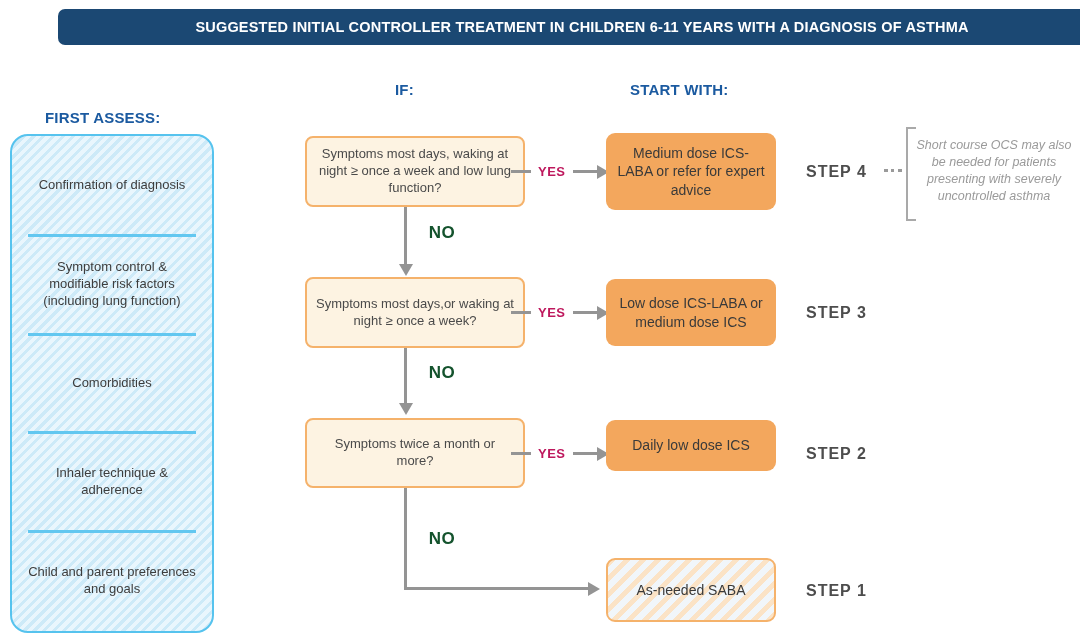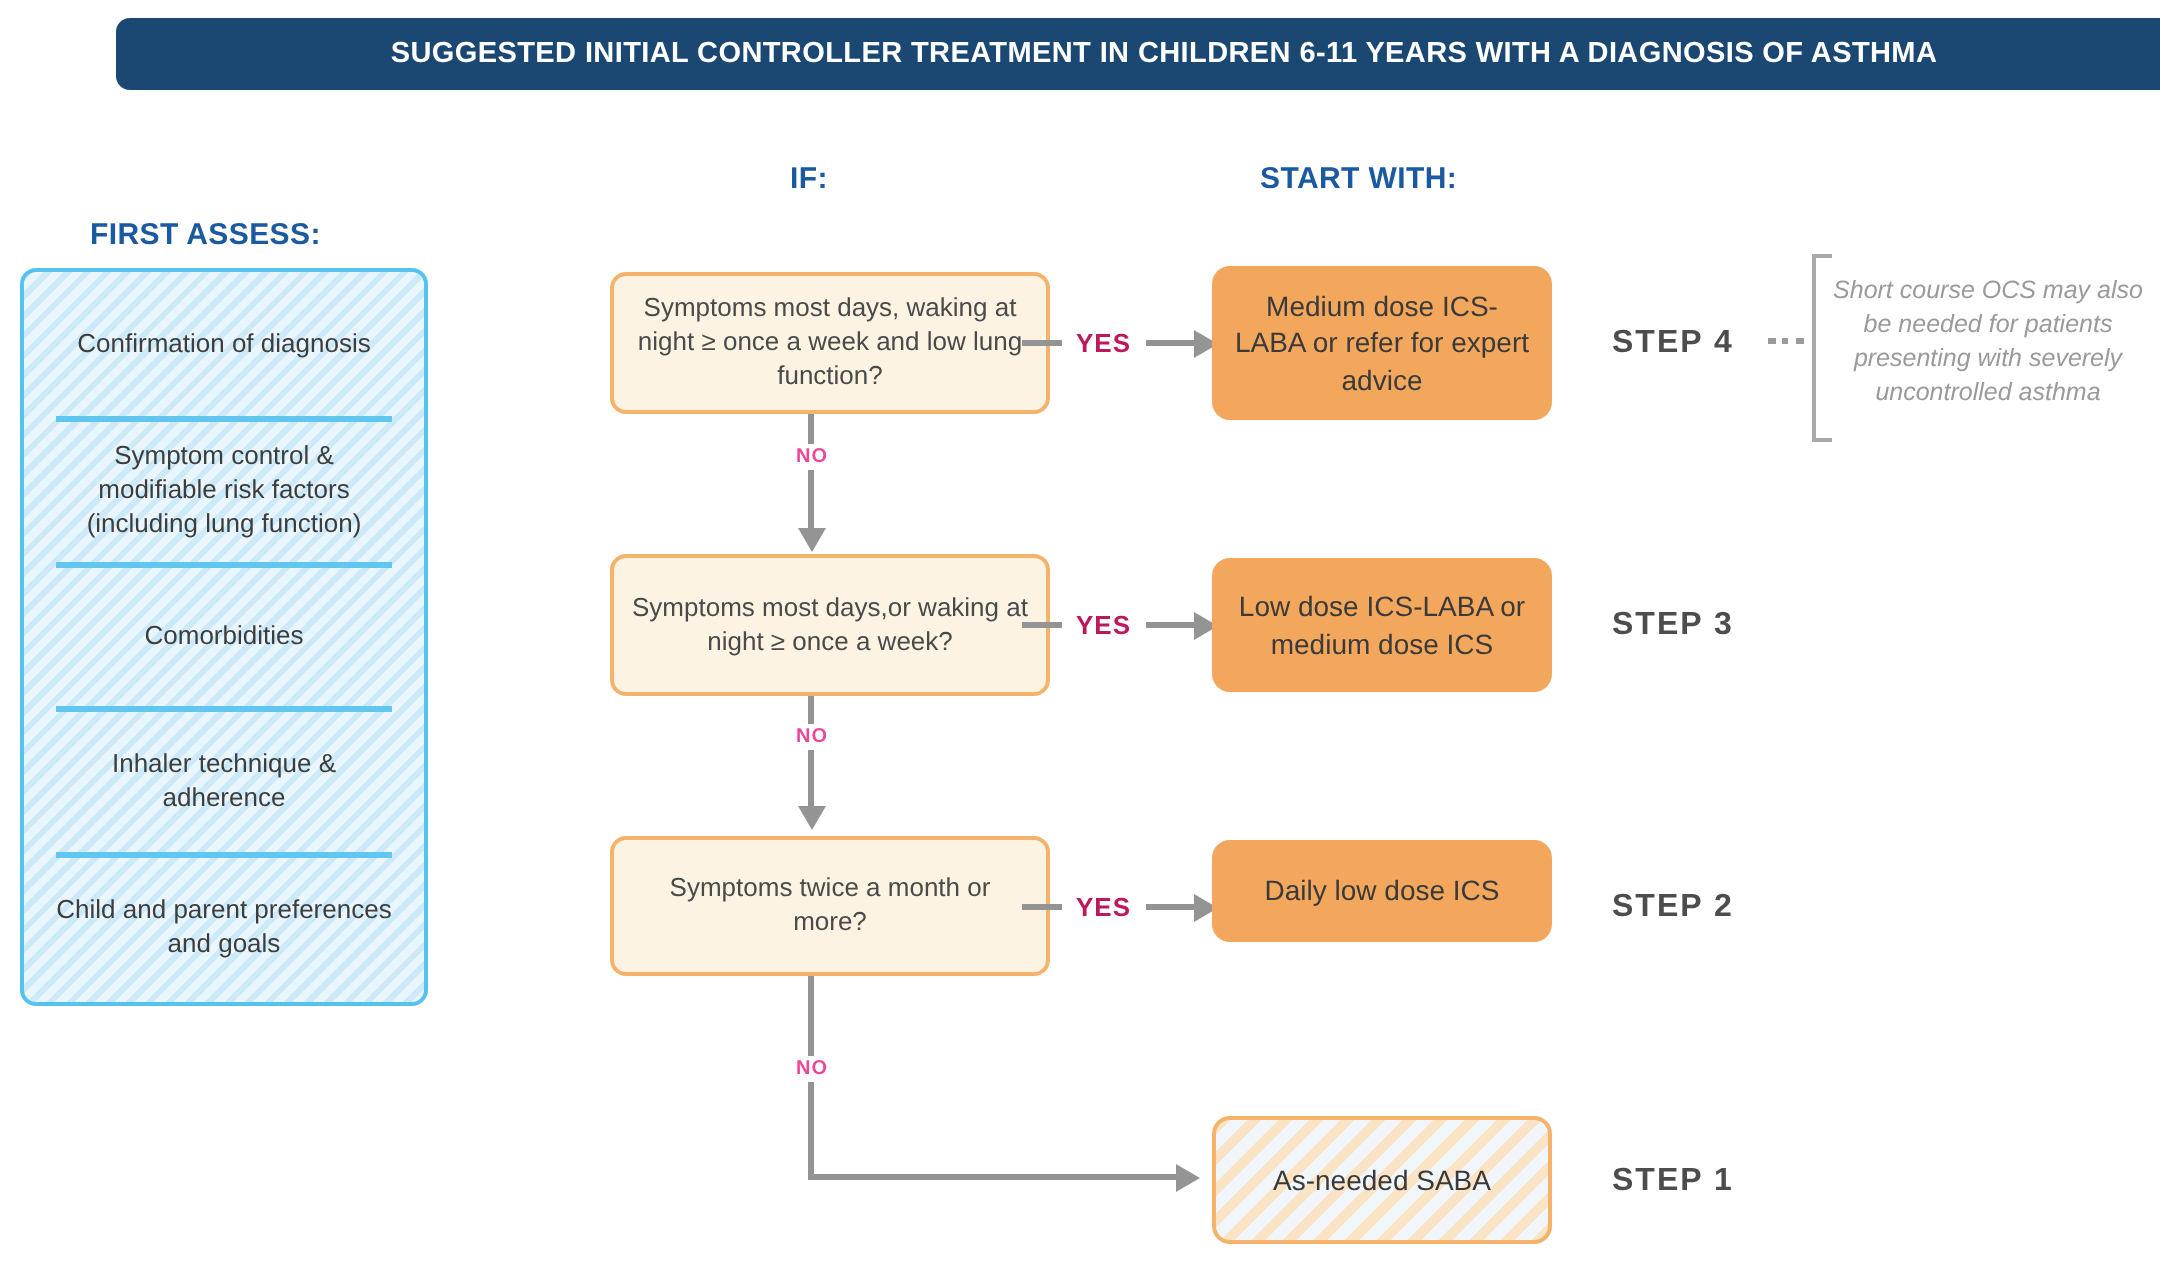--- a/index.html
+++ b/index.html
@@ -15,22 +15,22 @@
   }
 
   
   .col-header { position:absolute; top:81px; font-weight:bold; color:var(--header-blue,#1b5aa0); font-size:15px; letter-spacing:.2px; }
   #h-assess { left:45px;margin-top:28px; }
   #h-if     { left:395px; }
   #h-start  { left:630px; }
 
   
   .assess-panel {
-    position:absolute; left:10px; top:134px; width:204px; height:369px;
-    border:2px solid var(--panel-border,#56c3ee); border-radius:8px;
+    position:absolute; left:10px; top:134px; width:204px; height:499px;
+    border:2px solid var(--panel-border,#56c3ee); border-radius:18px;
     background:repeating-linear-gradient(135deg, var(--panel-stripe,#cdeaf8) 0 3px, #e9f6fd 3px 7px);
     display:flex; flex-direction:column; box-sizing:border-box; padding:2px 0;
   }
   .assess-cell {
     flex:1; display:flex; align-items:center; justify-content:center;
     text-align:center; color:#3d3d3d; font-size:13px; line-height:1.3; padding:0 16px;
   }
   .assess-divider { height:3px; background:var(--divider-blue,#62c7f0); margin:0 16px; flex:none; }
 
   
@@ -76,21 +76,21 @@
   .yes-arrow .head { width:0; height:0; border-left:12px solid var(--arrow-gray,#949494); border-top:7px solid transparent; border-bottom:7px solid transparent; }
   #yes1 { left:511px; top:164px; }
   #yes2 { left:511px; top:305px; }
   #yes3 { left:511px; top:446px; }
 
   
   .no-line-v { position:absolute; width:3px; background:var(--arrow-gray,#949494); }
   .no-line-h { position:absolute; height:3px; background:var(--arrow-gray,#949494); }
   .no-head-down  { position:absolute; width:0; height:0; border-top:12px solid var(--arrow-gray,#949494); border-left:7px solid transparent; border-right:7px solid transparent; }
   .no-head-right { position:absolute; width:0; height:0; border-left:12px solid var(--arrow-gray,#949494); border-top:7px solid transparent; border-bottom:7px solid transparent; }
-  .no-label { position:absolute; transform:translateX(-50%); background:#ffffff; padding:1px 3px; color:#ec4899; font-size:10px; font-weight:bold; letter-spacing:.5px; }
+  .no-label { position:absolute; transform:translateX(-50%); background:#ffffff; padding:1px 3px; color:#14532d; font-size:17px; font-weight:bold; letter-spacing:.5px;margin-left:36px; }
   #no1-line { left:404px; top:207px; height:57px; }
   #no1-head { left:399px; top:264px; }
   #no1-label { left:406px; top:222px; }
   #no2-line { left:404px; top:348px; height:55px; }
   #no2-head { left:399px; top:403px; }
   #no2-label { left:406px; top:362px; }
   #no3-line { left:404px; top:488px; height:102px; }
   #no3-hline { left:406px; top:587px; width:184px; }
   #no3-head { left:588px; top:582px; }
   #no3-label { left:406px; top:528px; }

